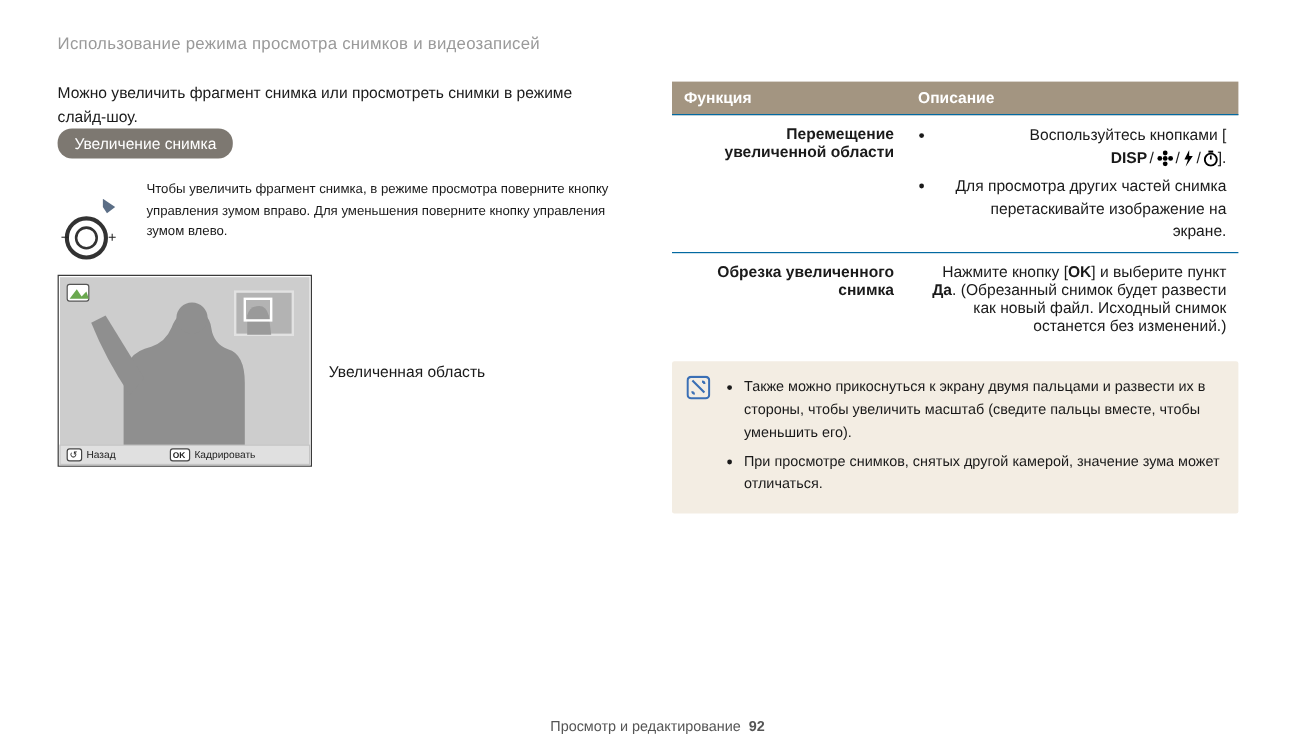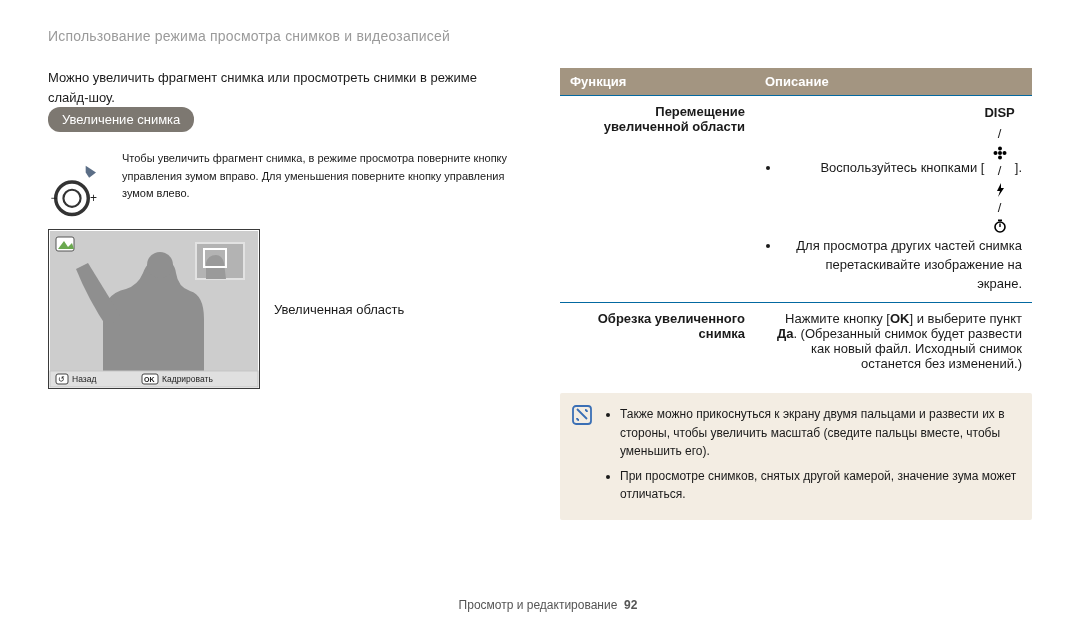--- a/index.html
+++ b/index.html
@@ -125,21 +125,20 @@
     line-height: 1.55;
   }
   .note-box li { margin-bottom: 6px; }
   .note-box li:last-child { margin-bottom: 0; }
 
   .buttons-inline {
     display: inline-flex;
     align-items: center;
     gap: 2px;
     vertical-align: middle;
-    flex-direction: column;
   }
   .sym {
     font-family: Arial, sans-serif;
   }
 
   .footer {
     position: absolute;
     bottom: 18px;
     left: 16px; right: 0;
     text-align: center;

